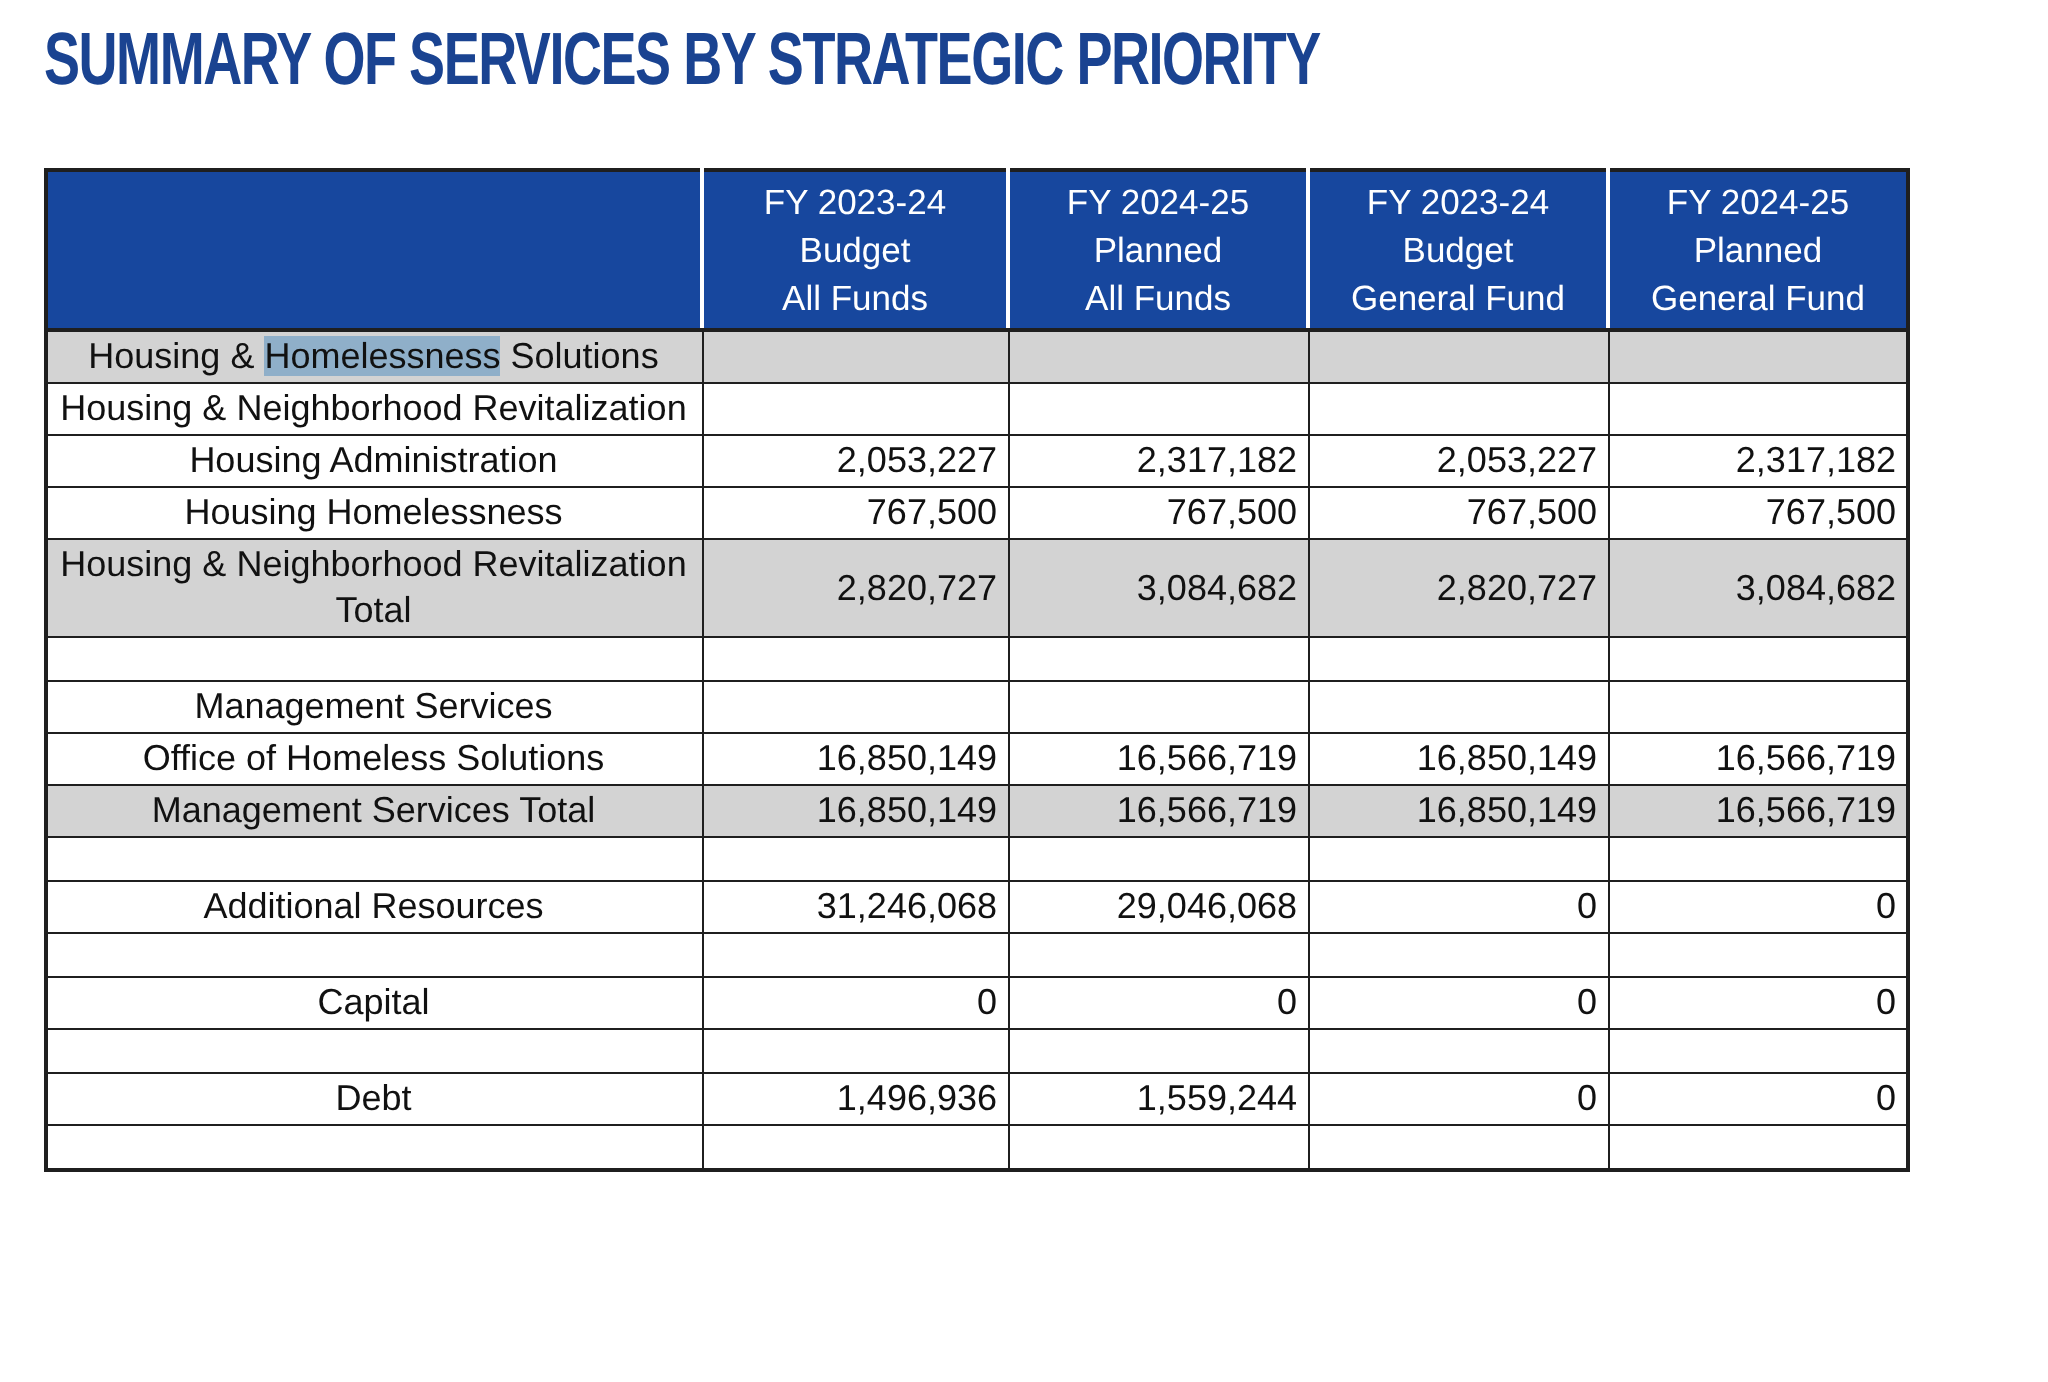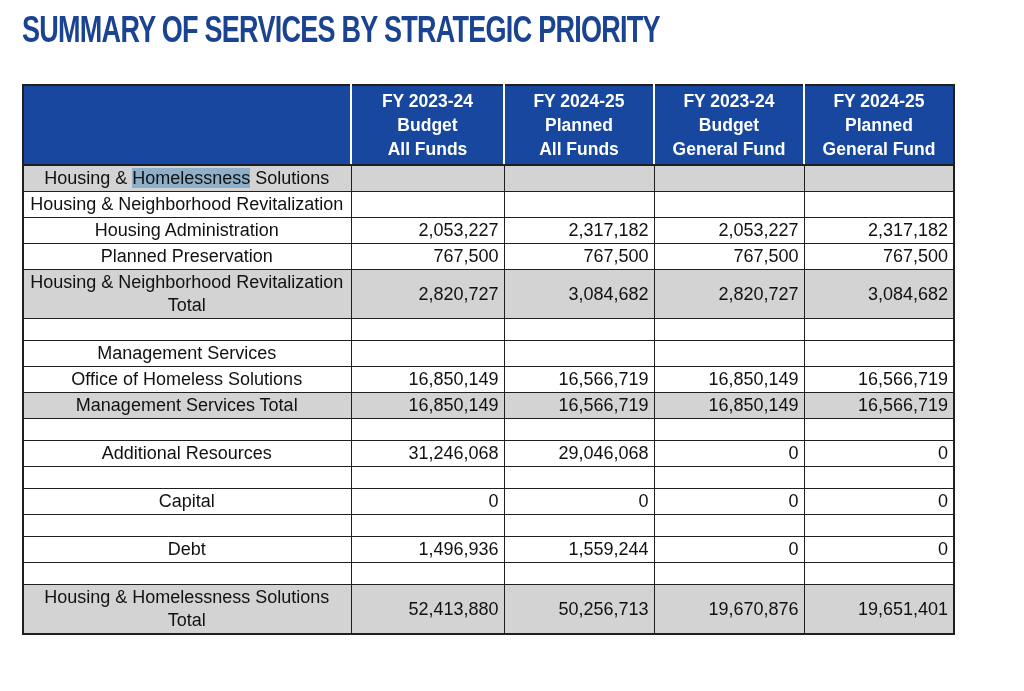--- a/index.html
+++ b/index.html
@@ -37,21 +37,21 @@
     border-collapse:collapse;
     table-layout:fixed;
     width:931px;
     border:2px solid var(--grid);
   }
   col.c-label{width:328px;}
   col.c-num{width:150px;}
   thead th{
     background:var(--header-bg);
     color:#ffffff;
-    font-weight:bold;
+    font-weight:normal;
     font-size:17.5px;
     line-height:24px;
     text-align:center;
     vertical-align:middle;
     white-space:pre-line;
     padding:3px 2px;
     height:78px;
     border-bottom:2px solid var(--grid);
   }
   thead th + th{border-left:2px solid #ffffff;}
@@ -119,21 +119,21 @@
         <td class="num"></td>
       </tr>
       <tr class="sub">
         <td class="label">Housing Administration</td>
         <td class="num">2,053,227</td>
         <td class="num">2,317,182</td>
         <td class="num">2,053,227</td>
         <td class="num">2,317,182</td>
       </tr>
       <tr class="sub">
-        <td class="label">Planned Preservation</td>
+        <td class="label">Housing Homelessness</td>
         <td class="num">767,500</td>
         <td class="num">767,500</td>
         <td class="num">767,500</td>
         <td class="num">767,500</td>
       </tr>
       <tr class="gray">
         <td class="label">Housing &amp; Neighborhood Revitalization Total</td>
         <td class="num">2,820,727</td>
         <td class="num">3,084,682</td>
         <td class="num">2,820,727</td>
@@ -209,23 +209,16 @@
         <td class="num">0</td>
         <td class="num">0</td>
       </tr>
       <tr class="empty">
         <td class="label"></td>
         <td class="num"></td>
         <td class="num"></td>
         <td class="num"></td>
         <td class="num"></td>
       </tr>
-      <tr class="gray">
-        <td class="label">Housing &amp; Homelessness Solutions Total</td>
-        <td class="num">52,413,880</td>
-        <td class="num">50,256,713</td>
-        <td class="num">19,670,876</td>
-        <td class="num">19,651,401</td>
-      </tr>
     </tbody>
   </table>
 
 </div>
 
 </body></html>

